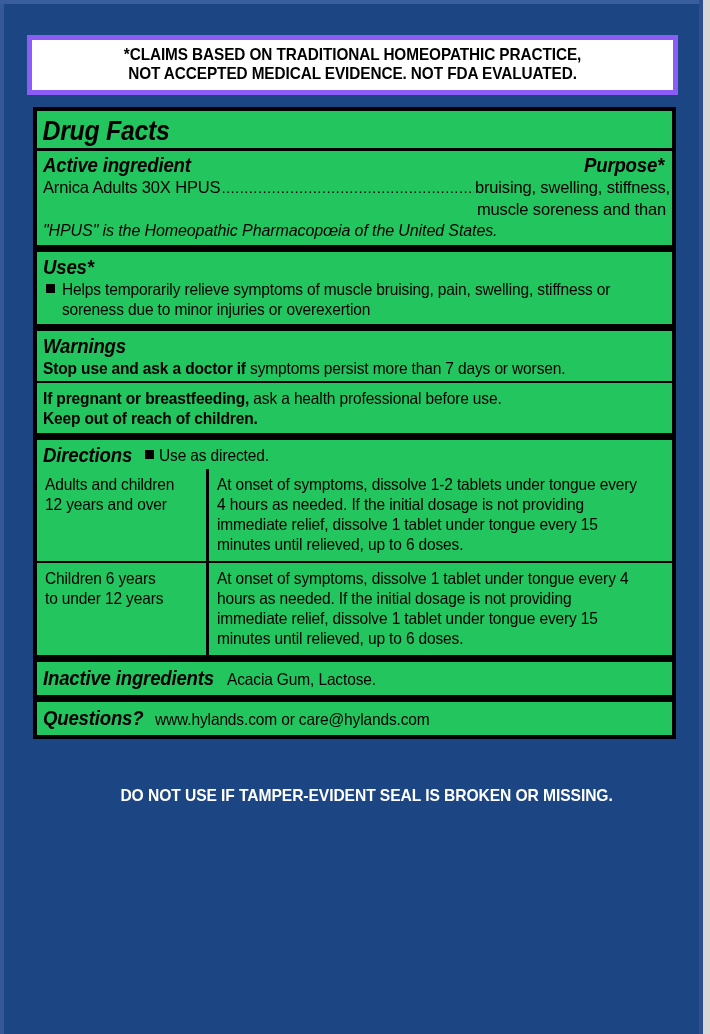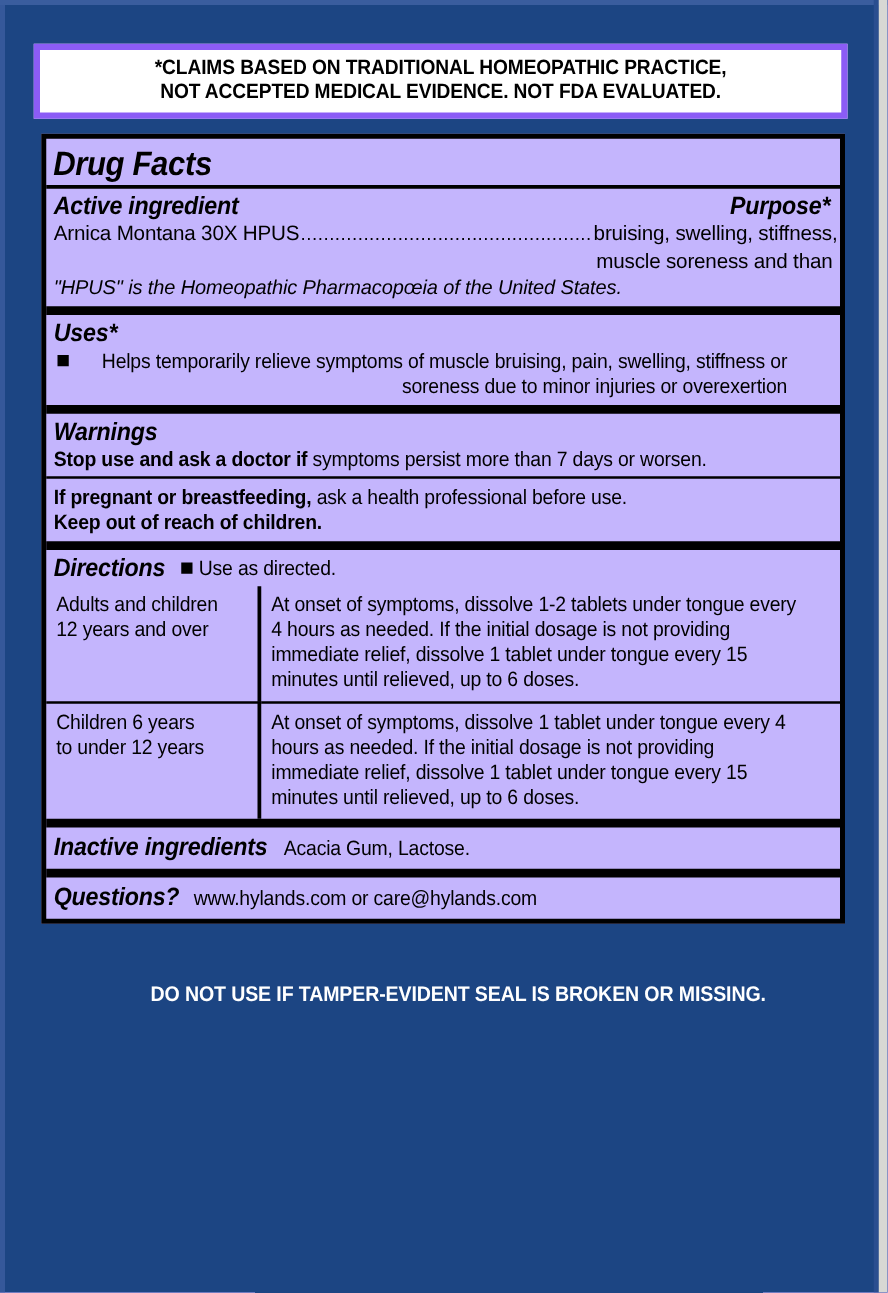--- a/index.html
+++ b/index.html
@@ -54,21 +54,21 @@
     transform: scaleX(0.93);
     transform-origin: center;
   }
 
   
   .dfl {
     position: absolute;
     left: 33px; top: 107px;
     width: 643px;
     border: 4px solid #000;
-    background: #c4b5fd;
+    background: #22c55e;
     color: #000;
   }
 
   
   .title-drugfacts {
     font-family: "Liberation Sans Narrow", "Liberation Sans", sans-serif;
     font-style: italic;
     font-weight: bold;
     font-size: 27px;
     line-height: 32px;
@@ -133,21 +133,21 @@
     padding: 2px 2px 4px 6px;
     font-family: "Liberation Sans Narrow", "Liberation Sans", sans-serif;
     font-style: italic;
     font-size: 16px;
     line-height: 20px;
     letter-spacing: -0.1px;
   }
 
   
   .sect-block { padding: 3px 6px 5px 6px; }
-  .bullet-row { display: flex; gap: 7px; align-items: flex-start; padding-left: 3px; text-align: right; }
+  .bullet-row { display: flex; gap: 7px; align-items: flex-start; padding-left: 3px; }
   .sq {
     display: inline-block;
     width: 9px; height: 9px;
     background: #000;
     flex: 0 0 auto;
     margin-top: 5px;
   }
   .sq-inline {
     display: inline-block;
     width: 9px; height: 9px;
@@ -207,21 +207,21 @@
   <div class="title-drugfacts">Drug Facts</div>
   <div class="rule-med"></div>
 
   <div>
     <div class="ai-head-row">
       <span class="sect-head">Active ingredient</span>
       <span class="sect-head">Purpose*</span>
     </div>
     <div class="ai-line">
       <div class="ai-flex">
-        <span>Arnica Montana 30X HPUS</span>
+        <span>Arnica Adults 30X HPUS</span>
         <span class="ai-leader">..........................................................................................</span>
         <span>bruising, swelling, stiffness,</span>
       </div>
       <div class="ai-second">muscle soreness and than</div>
     </div>
     <div class="hpus-note">"HPUS" is the Homeopathic Pharmacopœia of the United States.</div>
   </div>
 
   <div class="rule-thick"></div>
 

